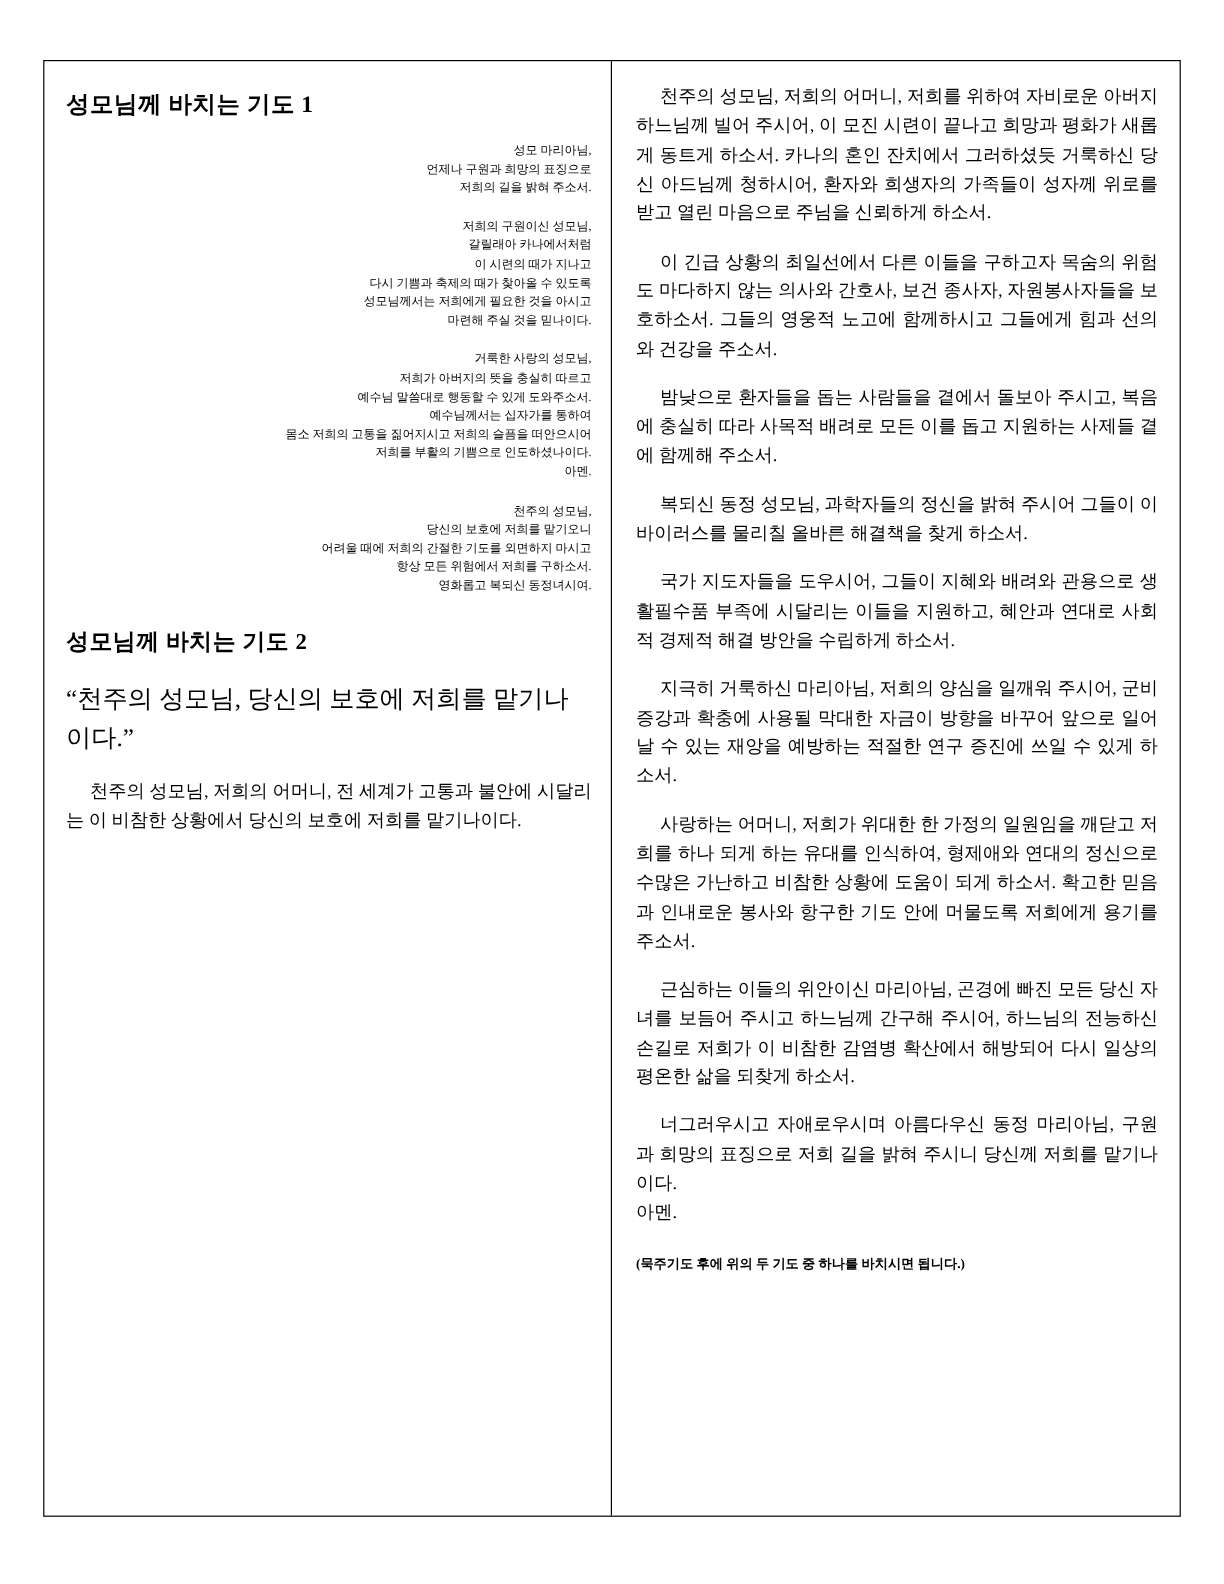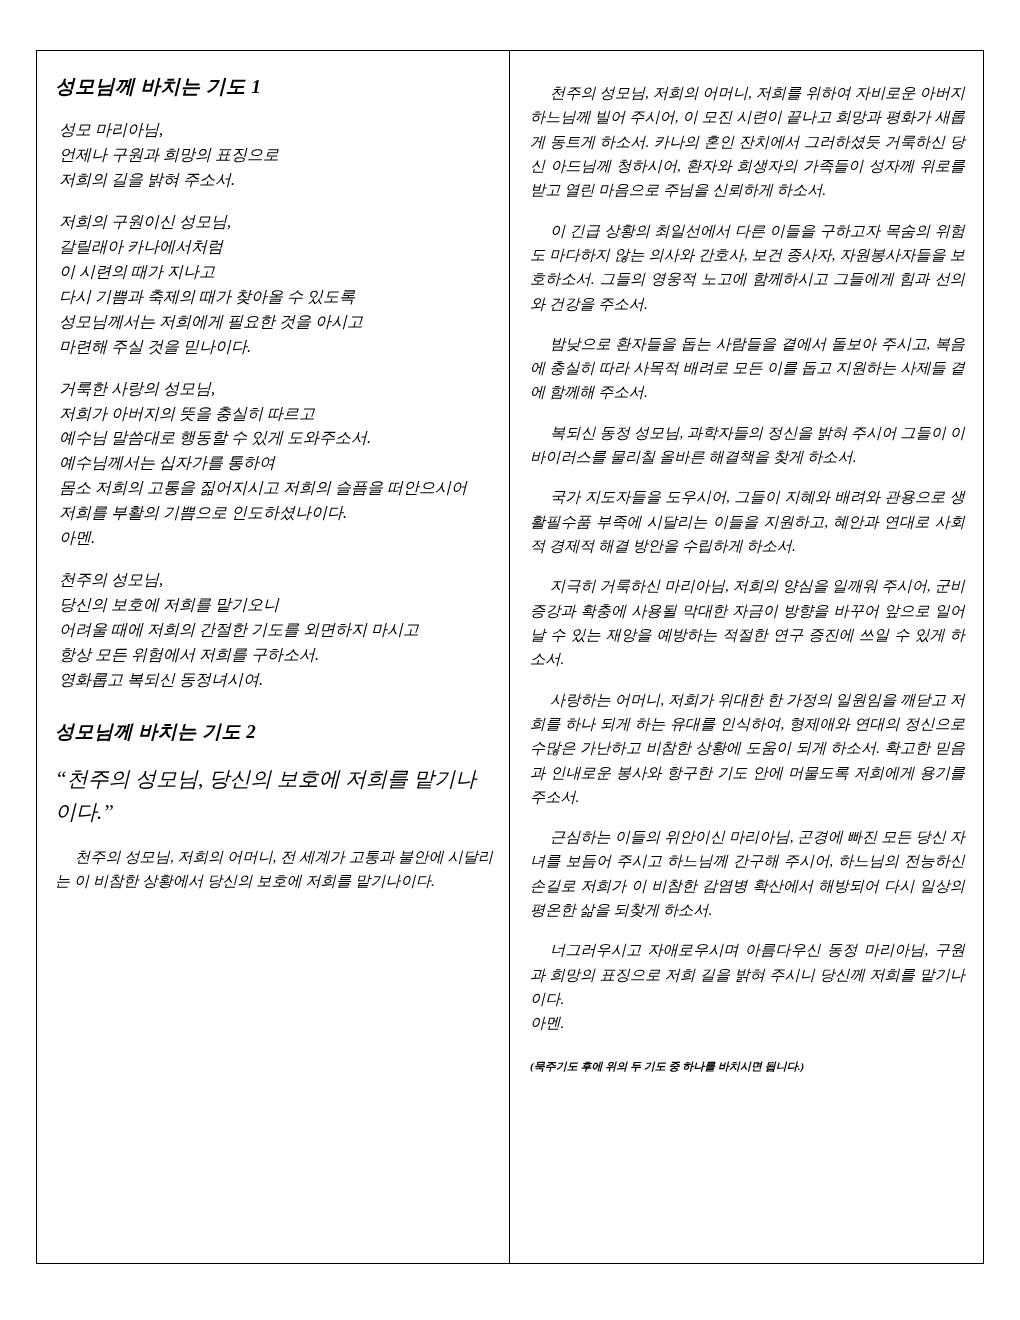--- a/index.html
+++ b/index.html
@@ -11,21 +11,20 @@
     width: 1020px;
     height: 1320px;
     font-family: "Liberation Serif", "DejaVu Serif", serif;
     color: #000000;
   }
   .page {
     position: relative;
     width: 1011px;
     height: 1320px;
     box-sizing: border-box;
-    font-style: italic;
   }
   .frame {
     position: absolute;
     left: 36px;
     top: 50px;
     width: 948px;
     height: 1214px;
     border: 1px solid #000;
     box-sizing: border-box;
     display: flex;
@@ -50,42 +49,42 @@
     margin: 4px 0 18px 0;
     letter-spacing: 0.5px;
   }
   h1.title2 {
     font-size: 19px;
     font-weight: bold;
     margin: 26px 0 18px 0;
     letter-spacing: 0.5px;
   }
   .verse {
-    font-size: 16px;
+    font-size: 10px;
     line-height: 1.56;
-    margin: 0 0 17px 4px;
+    margin: 0 0 17px 16px;
     white-space: pre-line;
+    text-align: right;
   }
   .quote {
     font-size: 21px;
     line-height: 1.56;
     margin: 0 0 16px 0;
   }
   .para {
     font-size: 15.2px;
     line-height: 1.585;
     margin: 0 0 15px 0;
     text-align: justify;
     text-justify: inter-character;
     text-indent: 20px;
   }
   .col-right .para {
     line-height: 1.60;
     margin-bottom: 16px;
-    margin-top: 12px;
   }
   .closing {
     font-size: 11px;
     line-height: 1.58;
     margin: 22px 0 0 0;
     font-weight: bold;
     text-align: justify;
   }
 </style>
 </head>

